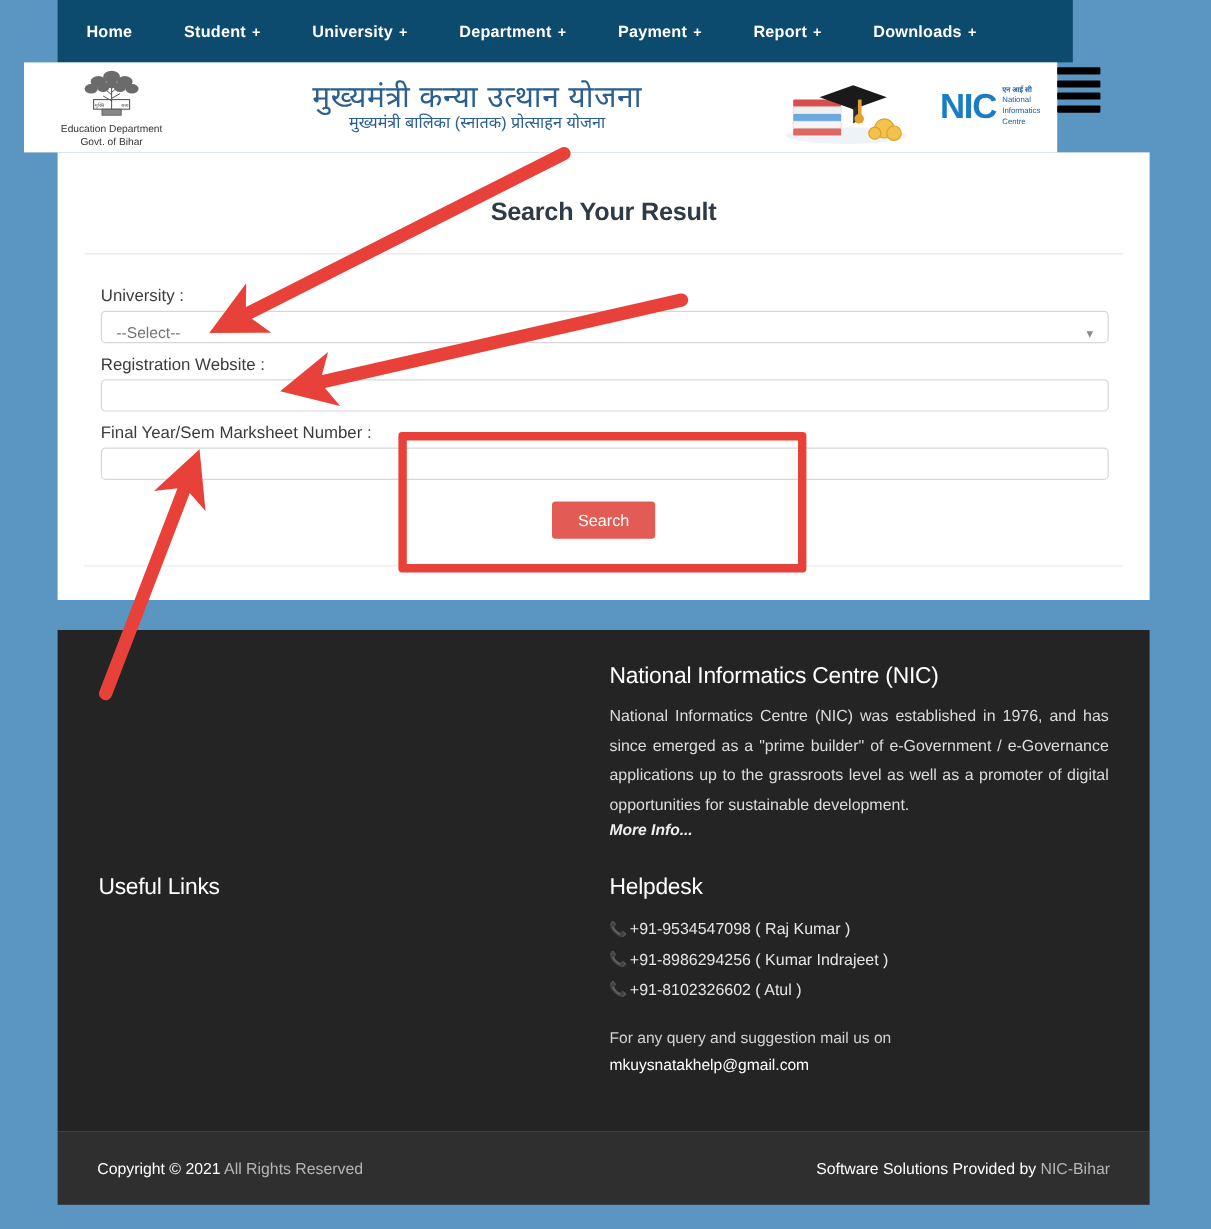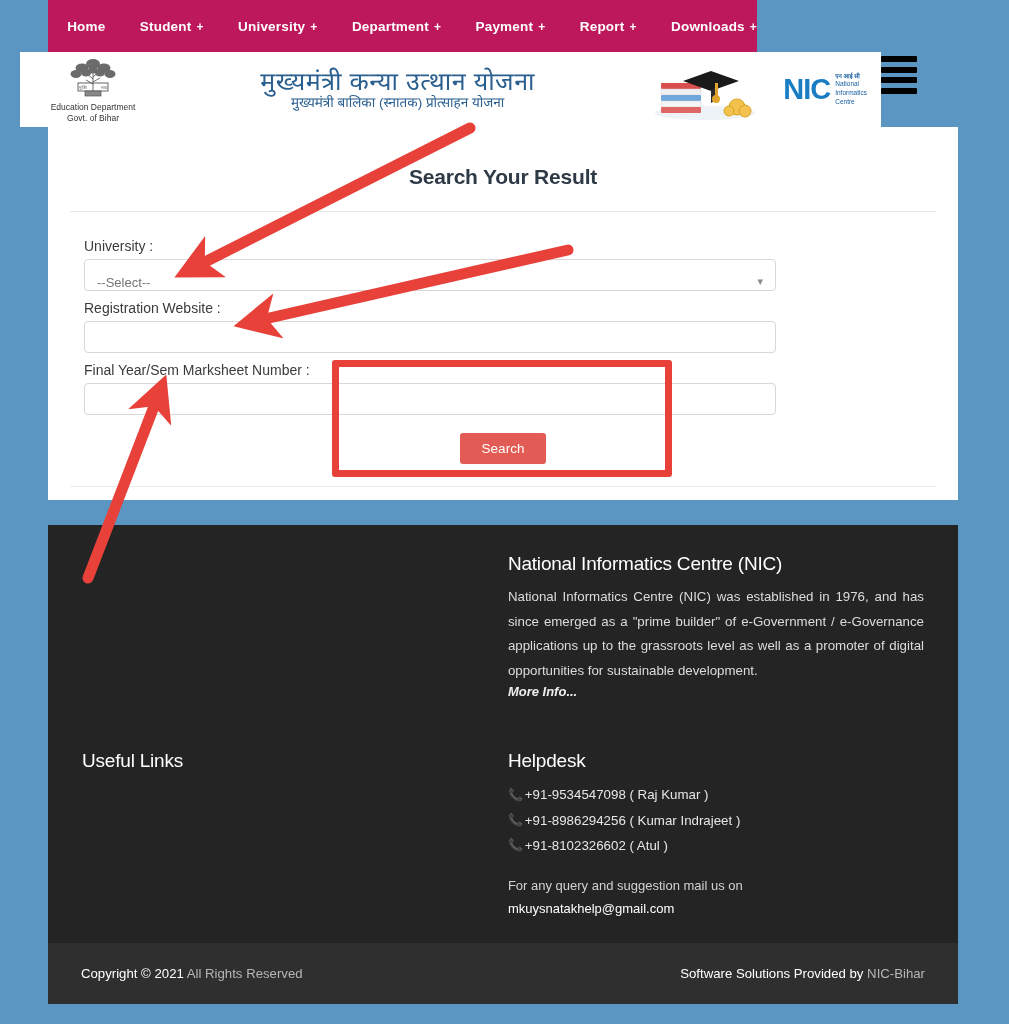--- a/index.html
+++ b/index.html
@@ -6,22 +6,22 @@
   html, body {
     width: 1009px; height: 1024px;
     background: #5b96c2;
     font-family: "Liberation Sans", sans-serif;
     overflow: hidden;
   }
   #page { position: relative; width: 1009px; height: 1024px; background: #5b96c2; }
 
   
   .navbar {
-    position: absolute; left: 48px; top: 0; width: 709px; height: 52px;
-    background: #be185d;
+    position: absolute; left: 48px; top: 0; width: 846px; height: 52px;
+    background: #0c4a6e;
     display: flex; align-items: center; text-align: right;
   }
   .nav-item {
     color: #ffffff; font-size: 13.5px; font-weight: bold;
     letter-spacing: .2px; white-space: nowrap;
     padding: 0 0; margin-right: 0;
     display: flex; align-items: baseline; cursor: pointer;
   }
   .nav-item .caret { font-size: 12px; margin-left: 5px; font-weight: bold; }
   .nav-spacer-1 { width: 24px; }
@@ -68,24 +68,24 @@
     text-align: center; font-size: 21px; color: #2e3a46; padding-top: 38px;
     font-family: "Liberation Sans", sans-serif; letter-spacing: -.2px;
   }
   .divider { height: 1px; background: #e6e6e6; margin: 22px 22px 0 22px; }
   .form-area { padding: 26px 36px 0 36px; }
   .field-label {
     font-size: 14px; color: #3b3b3b; margin-bottom: 5px;
     font-family: "Liberation Sans", sans-serif;
   }
   .field-input {
-    width: 692px; height: 27px; border: 1px solid #d7d7d7; border-radius: 4px;
-    background: #fff; font-size: 13px; color: #767676; padding: 15px 12px;
+    width: 840px; height: 27px; border: 1px solid #d7d7d7; border-radius: 4px;
+    background: #fff; font-size: 13px; color: #767676; padding: 0 12px;
     font-family: "Liberation Sans", sans-serif; outline: none; margin-bottom: 9px;
-    display: flex; align-items: flex-start; justify-content: space-between;
+    display: flex; align-items: flex-end; justify-content: space-between;
   }
   input.field-input { display: block; }
   .select-caret { color: #8a8a8a; font-size: 11px; }
   .btn-row { text-align: center; margin-top: 18px; }
   .search-btn {
     display: inline-block; background: #e35b55; color: #ffffff; border: none;
     font-size: 13.5px; padding: 8px 22px; border-radius: 3px; cursor: pointer;
     font-family: "Liberation Sans", sans-serif;
   }
   .divider-bottom { height: 1px; background: #ececec; margin: 22px 22px 0 22px; }
@@ -99,21 +99,21 @@
   .foot-col-left { width: 435px; }
   .foot-col-right { width: 425px; }
   .foot-h {
     font-size: 19px; color: #ffffff; letter-spacing: -.2px; margin-bottom: 10px;
     font-family: "Liberation Sans", sans-serif;
   }
   .foot-p {
     font-size: 13.3px; line-height: 1.85; text-align: justify; color: #dcdcdc;
   }
   .more-info { font-size: 13px; font-style: italic; font-weight: bold; color: #efefef; margin-top: 1px; }
-  .foot-row2 { display: flex; padding: 0 34px; margin-top: 51px; }
+  .foot-row2 { display: flex; padding: 0 34px; margin-top: 30px; }
   .link-list { list-style: none; counter-reset: li; }
   .link-list li {
     font-size: 13.4px; line-height: 1.9; color: #e2e2e2; cursor: pointer;
   }
   .link-list li .num { color: #c9c9c9; }
   .help-line {
     font-size: 13.3px; line-height: 1.9; color: #e6e6e6; display: flex; align-items: center; gap: 2px;
   }
   .phone-ico { font-size: 12px; }
   .help-note { font-size: 13px; color: #d2d2d2; margin-top: 20px; }

